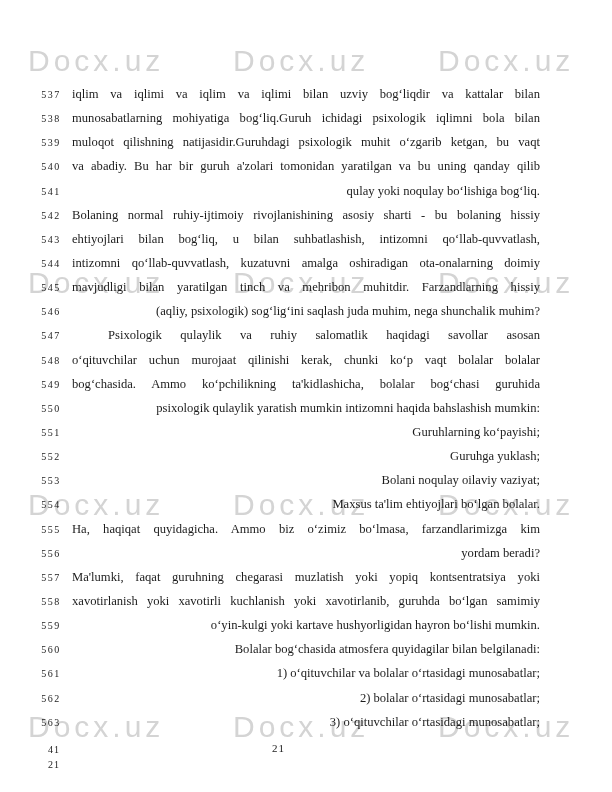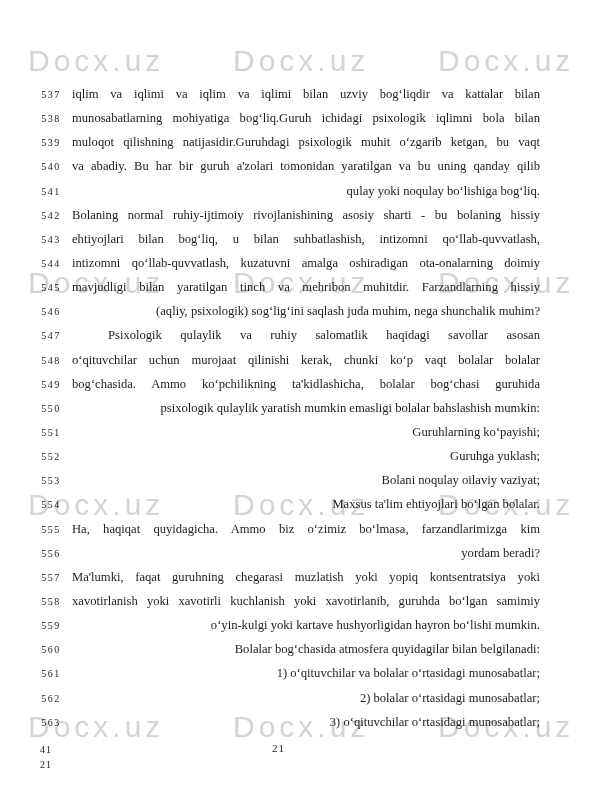--- a/index.html
+++ b/index.html
@@ -23,21 +23,21 @@
     font-size:10px; letter-spacing:1.5px; line-height:24.15px; color:#1c1c1c;
   }
   .txt {
     display:block; margin-left:32px; width:468px;
     font-size:12.6px; line-height:24.15px; text-align:right;
   }
   .j { text-align:justify; text-align-last:justify; }
   .ind { text-indent:36px; }
   
   .foot-num {
-    position:absolute; left:40px; width:20px; 
+    position:absolute; left:40px; width:20px; text-align:right;
     font-size:10px; letter-spacing:1px; z-index:1;
   }
   .page-num {
     position:absolute; left:12px; top:730px; width:533px; text-align:center;
     font-size:11px; letter-spacing:1px; z-index:1;
   }
 </style>
 </head>
 <body>
 
@@ -106,21 +106,21 @@
     <div class="line">
         <span class="num">548</span>
         <span class="txt j">o‘qituvchilar uchun murojaat qilinishi kerak, chunki ko‘p vaqt bolalar bolalar</span>
       </div>
     <div class="line">
         <span class="num">549</span>
         <span class="txt j">bog‘chasida. Ammo ko‘pchilikning ta'kidlashicha, bolalar bog‘chasi guruhida</span>
       </div>
     <div class="line">
         <span class="num">550</span>
-        <span class="txt">psixologik qulaylik yaratish mumkin emasligi bolalar bahslashish mumkin:</span>
+        <span class="txt">psixologik qulaylik yaratish mumkin intizomni haqida bahslashish mumkin:</span>
       </div>
     <div class="line">
         <span class="num">551</span>
         <span class="txt">Guruhlarning ko‘payishi;</span>
       </div>
     <div class="line">
         <span class="num">552</span>
         <span class="txt">Guruhga yuklash;</span>
       </div>
     <div class="line">

